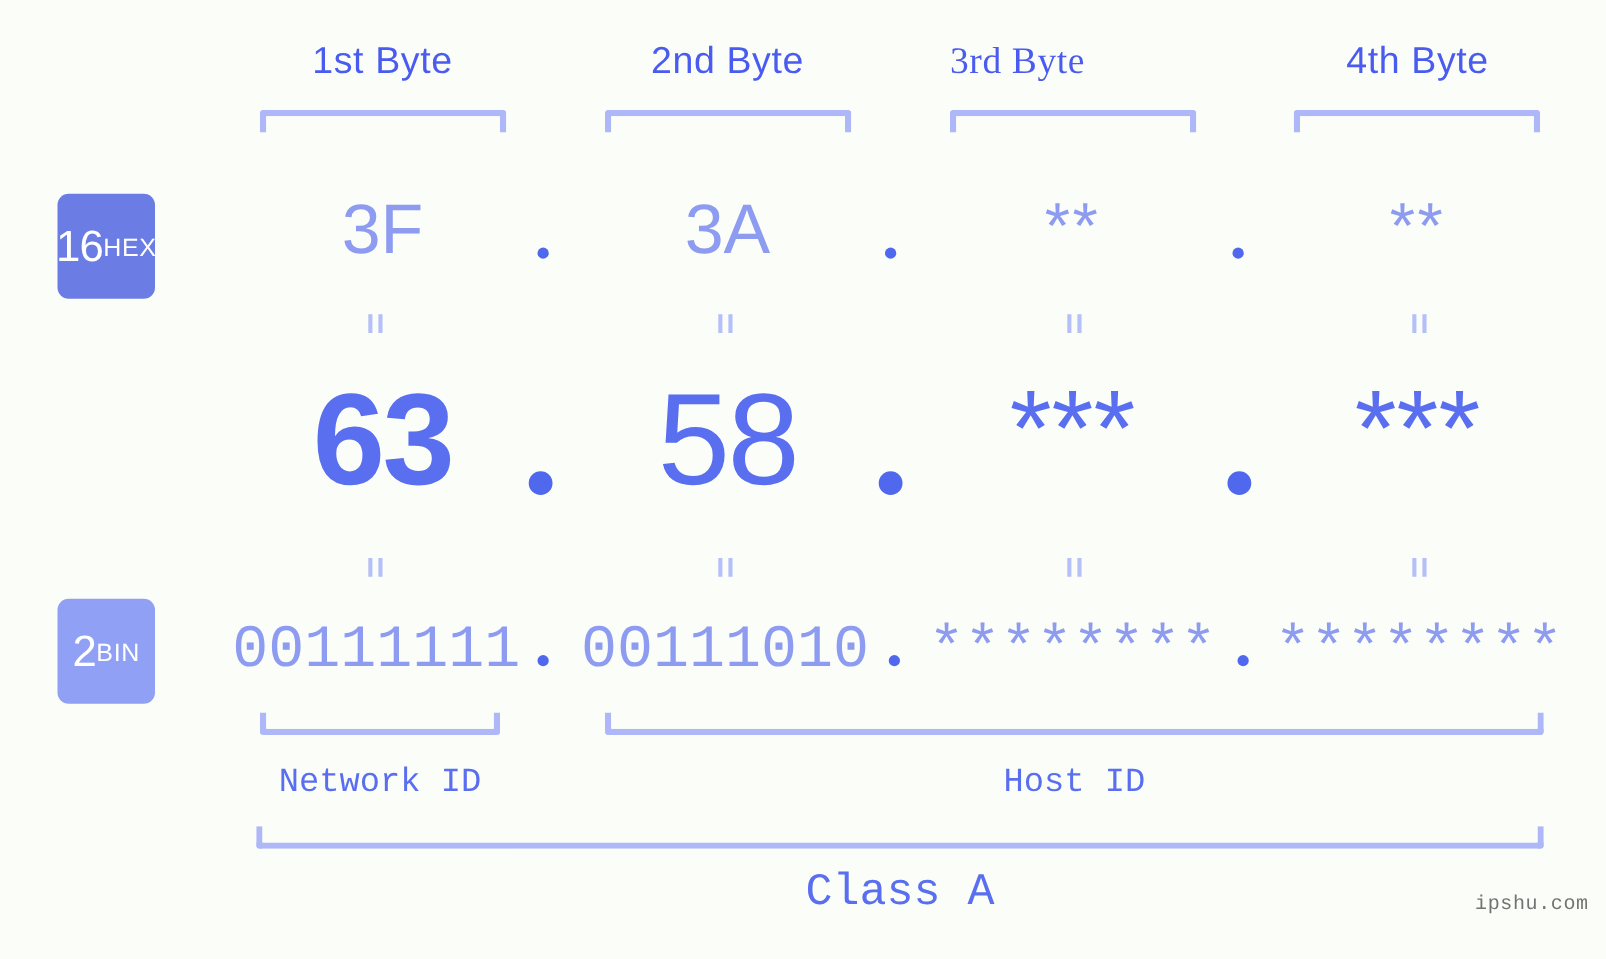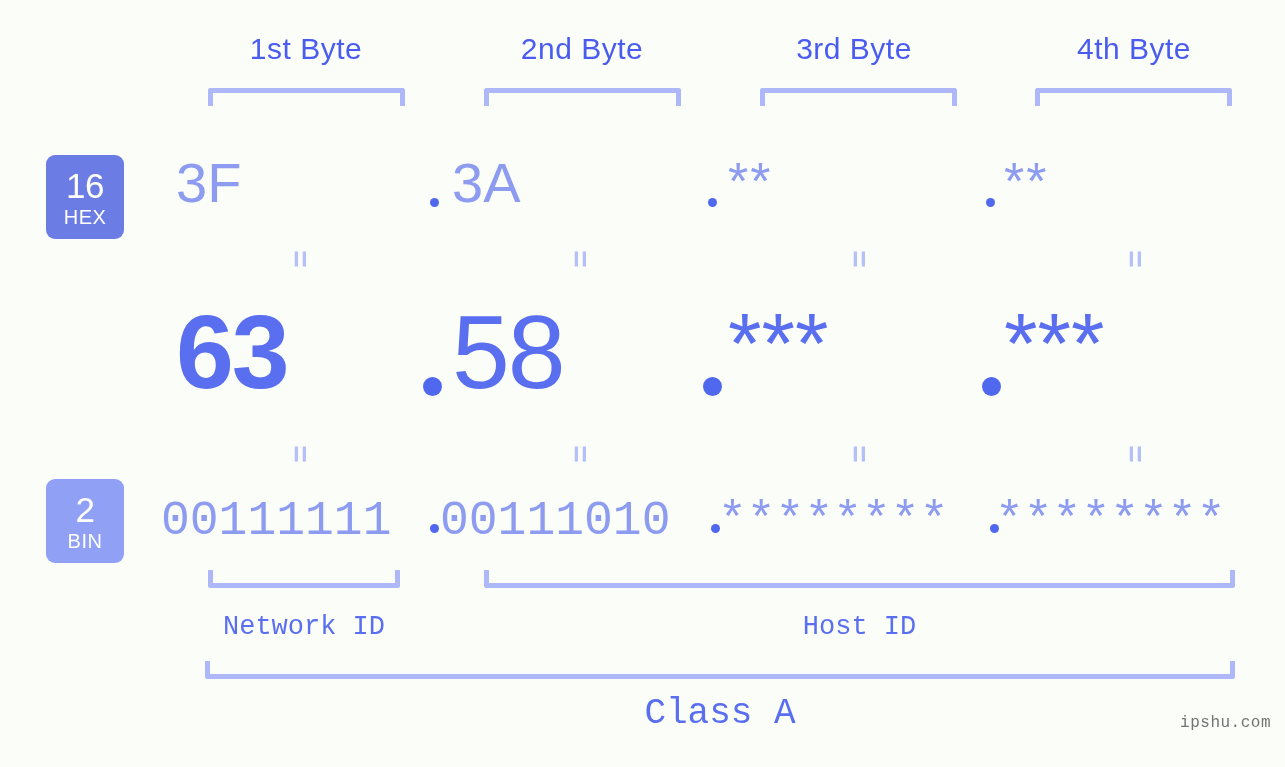--- a/index.html
+++ b/index.html
@@ -56,42 +56,41 @@
 
   
   .badge {
     position: absolute;
     left: 46px;
     width: 78px;
     height: 84px;
     border-radius: 9px;
     color: #ffffff;
     display: flex;
-    flex-direction: column;
     align-items: center;
     justify-content: center;
     line-height: 1;
     font-family: "Liberation Sans", sans-serif;
   }
   .badge .num {
     font-size: 35px;
     font-weight: 400;
     letter-spacing: -0.5px;
   }
   .badge .sub {
     font-size: 20px;
     font-weight: 400;
     margin-top: 4px;
     letter-spacing: 0.5px;
   }
 
   
   .cell {
     position: absolute;
-    text-align: left;
+    text-align: center;
     white-space: nowrap;
     line-height: 1;
   }
 
   .hex-val {
     font-family: "Liberation Sans", sans-serif;
     font-size: 56px;
     color: #8d9cf0;
     top: 155px;
     width: 260px;
@@ -180,21 +179,21 @@
     margin-left: 22px;
   }
 </style>
 </head>
 <body>
 
 <div id="stage">
 
   <div class="byte-label" style="left:176px;">1st Byte</div>
   <div class="byte-label" style="left:452px;">2nd Byte</div>
-  <div class="byte-label" style="left:724px;">3rd Byte</div>
+  <div class="byte-label" style="left:684px;font-family:Liberation Serif, serif;">3rd Byte</div>
   <div class="byte-label" style="left:1004px;">4th Byte</div>
 
   <div class="bracket-top" style="left:208px;  top:88px; width:197px;"></div>
   <div class="bracket-top" style="left:484px;  top:88px; width:197px;"></div>
   <div class="bracket-top" style="left:760px;  top:88px; width:197px;"></div>
   <div class="bracket-top" style="left:1035px; top:88px; width:197px;"></div>
 
   <div class="badge" style="top:155px; background:#6b7ce4;">
     <span class="num">16</span>
     <span class="sub">HEX</span>

